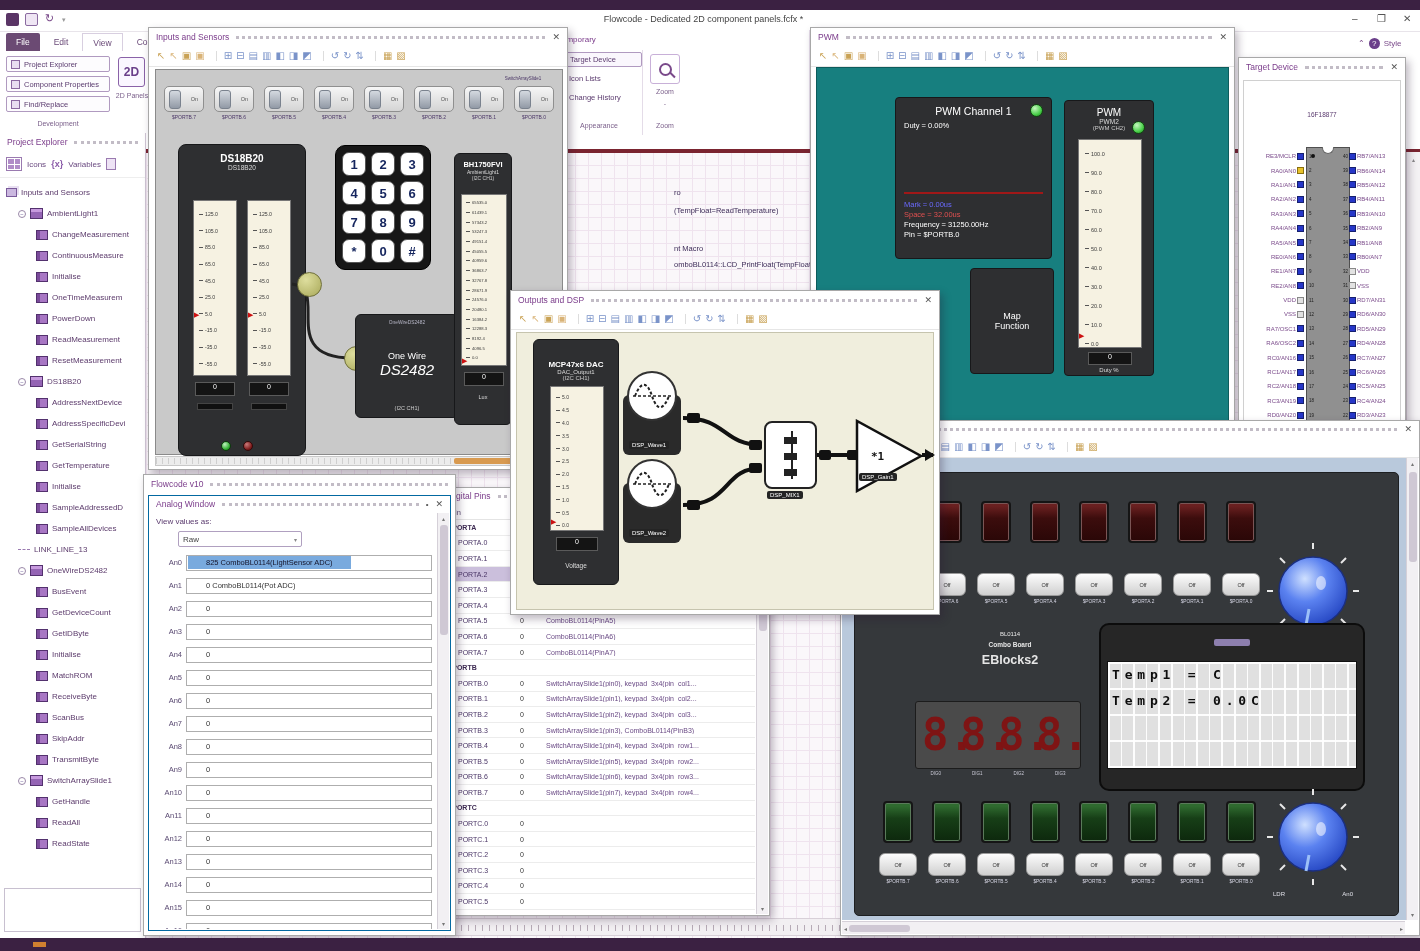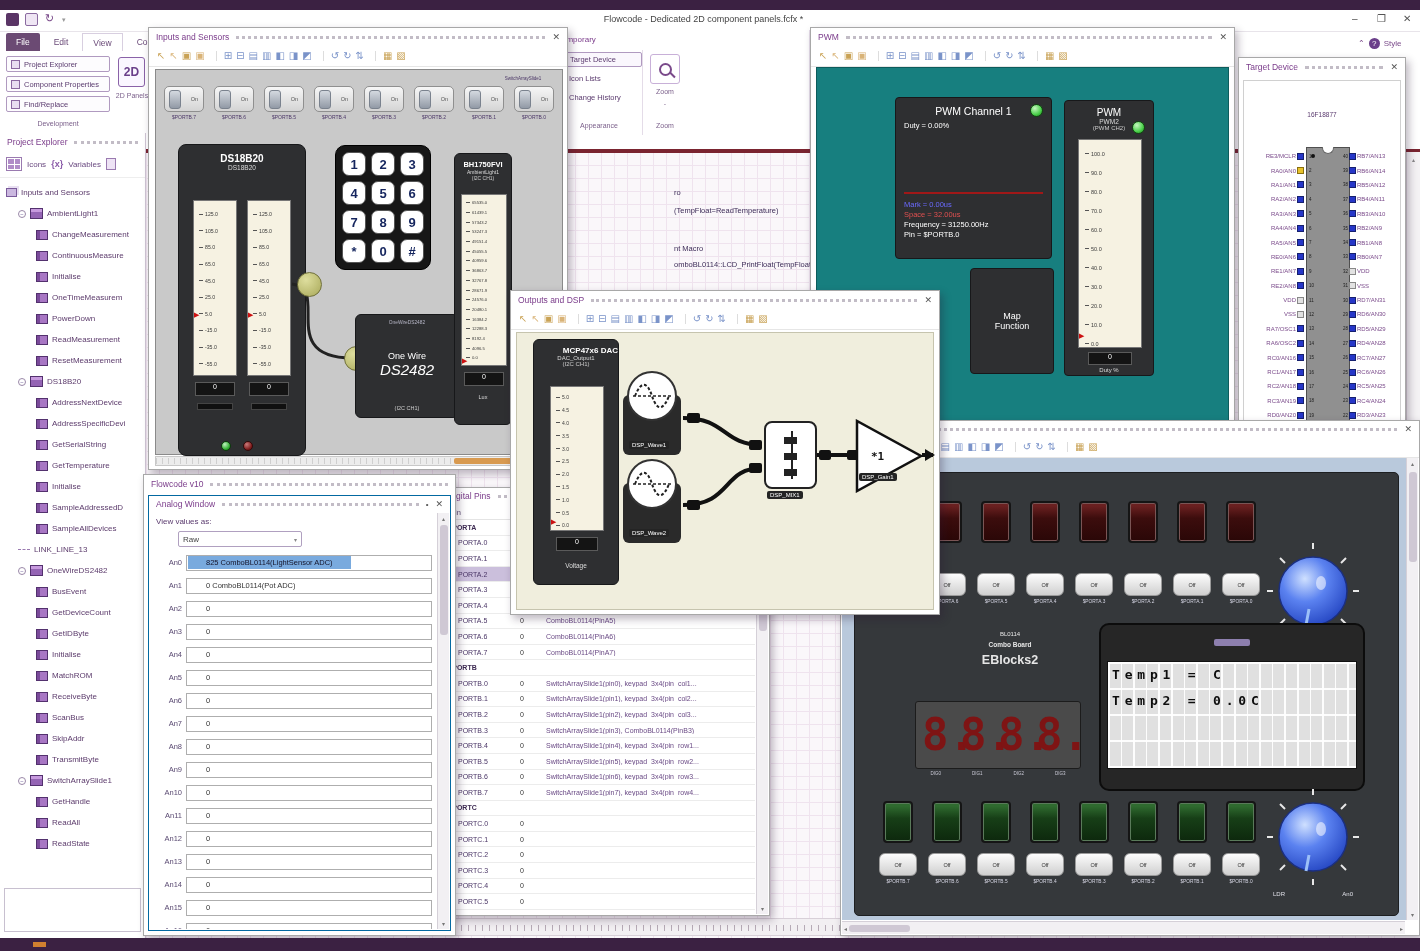--- a/index.html
+++ b/index.html
@@ -1448,21 +1448,21 @@
         <span class="c3">◩</span>
         <span class="c3 sp">↺</span>
         <span class="c3">↻</span>
         <span class="c3">⇅</span>
         <span class="c1 sp">▦</span>
         <span class="c1">▧</span>
       </div>
     <div style="position:absolute;left:5px;top:41px;right:5px;bottom:4px;background:#f0eedd;border:1px solid #c6c4ae;">
 
       <div class="dk" style="left:16px;top:6px;width:86px;height:246px;border-radius:6px;">
-        <div style="text-align:right;font-size:8px;font-weight:bold;margin-top:6px;">MCP47x6 DAC</div>
+        <div style="text-align:center;font-size:8px;font-weight:bold;margin-top:20px;">MCP47x6 DAC</div>
         <div style="text-align:center;font-size:6px;color:#ddd;">DAC_Output1</div>
         <div style="text-align:center;font-size:6px;color:#ccc;">(I2C CH1)</div>
         <div class="thermo" style="left:16px;top:46px;width:54px;height:145px;padding:4px 0 0 5px;">
           <div>
               <div class="tick" style="height:12.8px;font-size:5px;">
                 <span>5.0</span>
               </div>
               <div class="tick" style="height:12.8px;font-size:5px;">
                 <span>4.5</span>
               </div>

